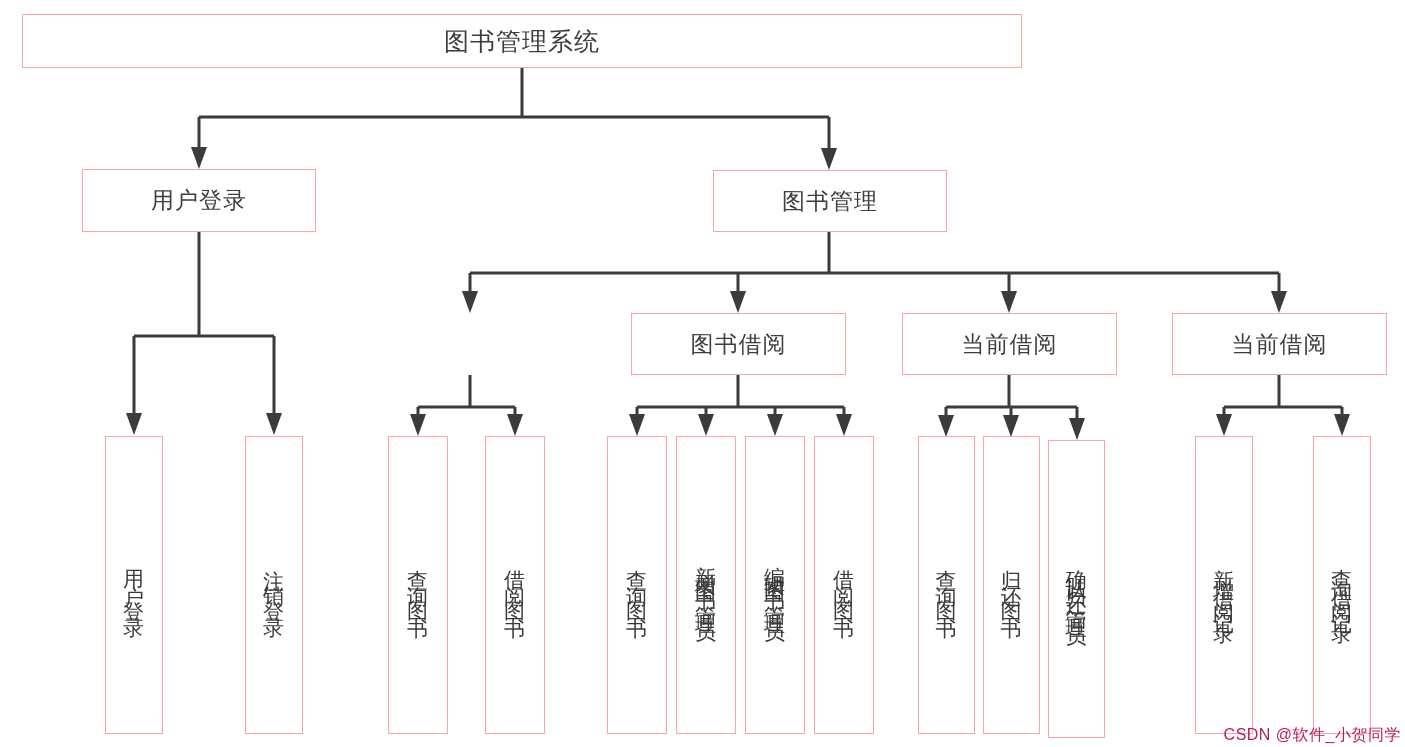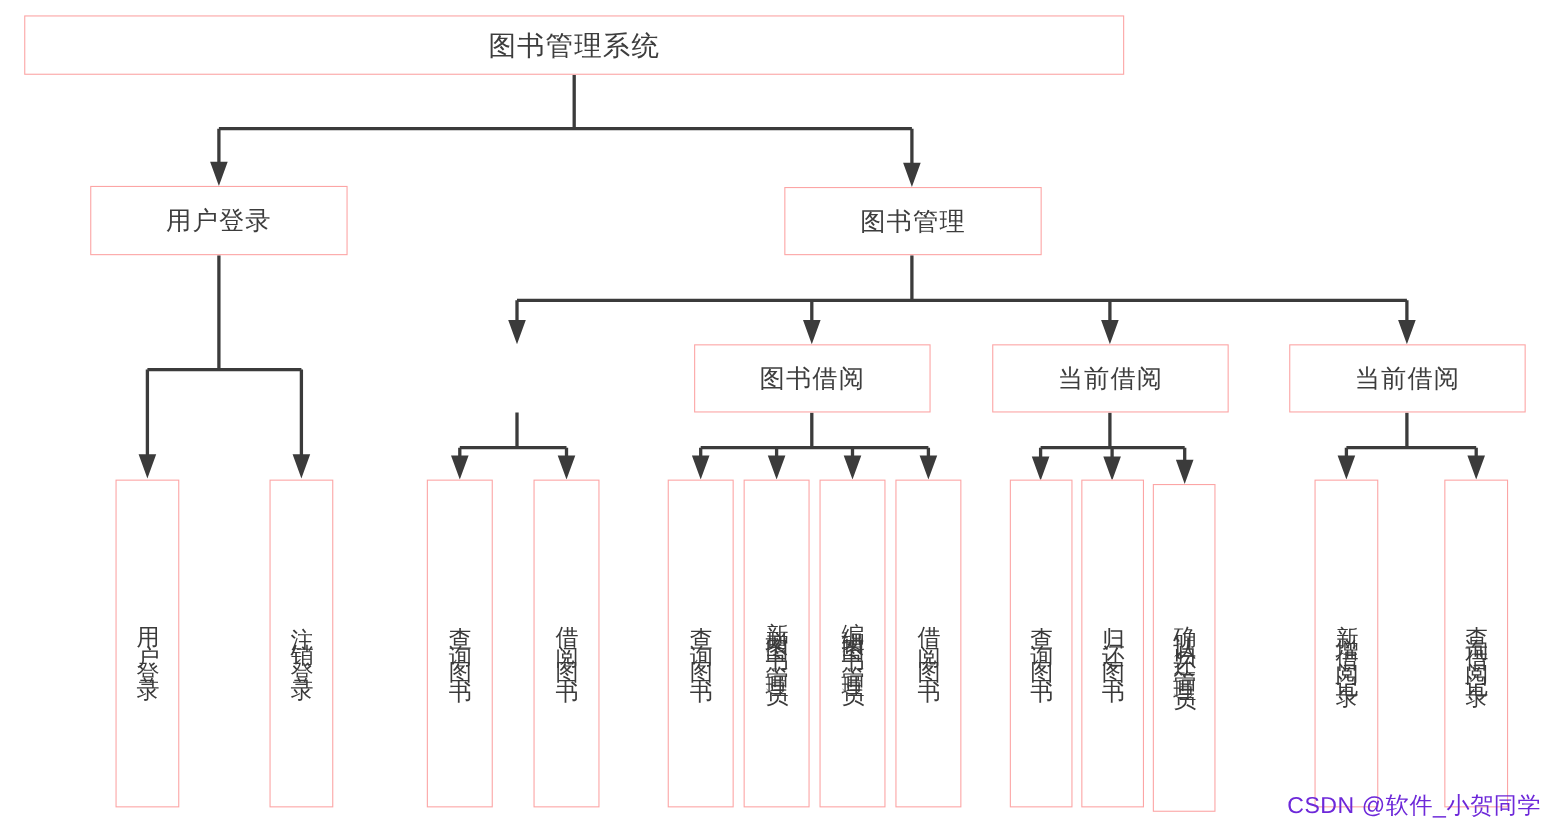--- a/index.html
+++ b/index.html
@@ -77,22 +77,22 @@
   .l-g2a { left: 918px;  width: 57px; }
   .l-g2b { left: 983px;  width: 57px; }
   .l-g2c { left: 1048px; width: 57px; top: 440px; }
   .l-g3a { left: 1195px; width: 58px; }
   .l-g3b { left: 1313px; width: 58px; }
 
   .watermark {
     position: absolute;
     right: 4px;
     bottom: 1px;
-    font-size: 21px;
-    color: #6d28d9;
+    font-size: 16px;
+    color: #be185d;
     letter-spacing: 0.5px;
     white-space: nowrap;
     z-index: 5;
   }
 </style>
 </head>
 <body>
 
 <div class="canvas">
 

